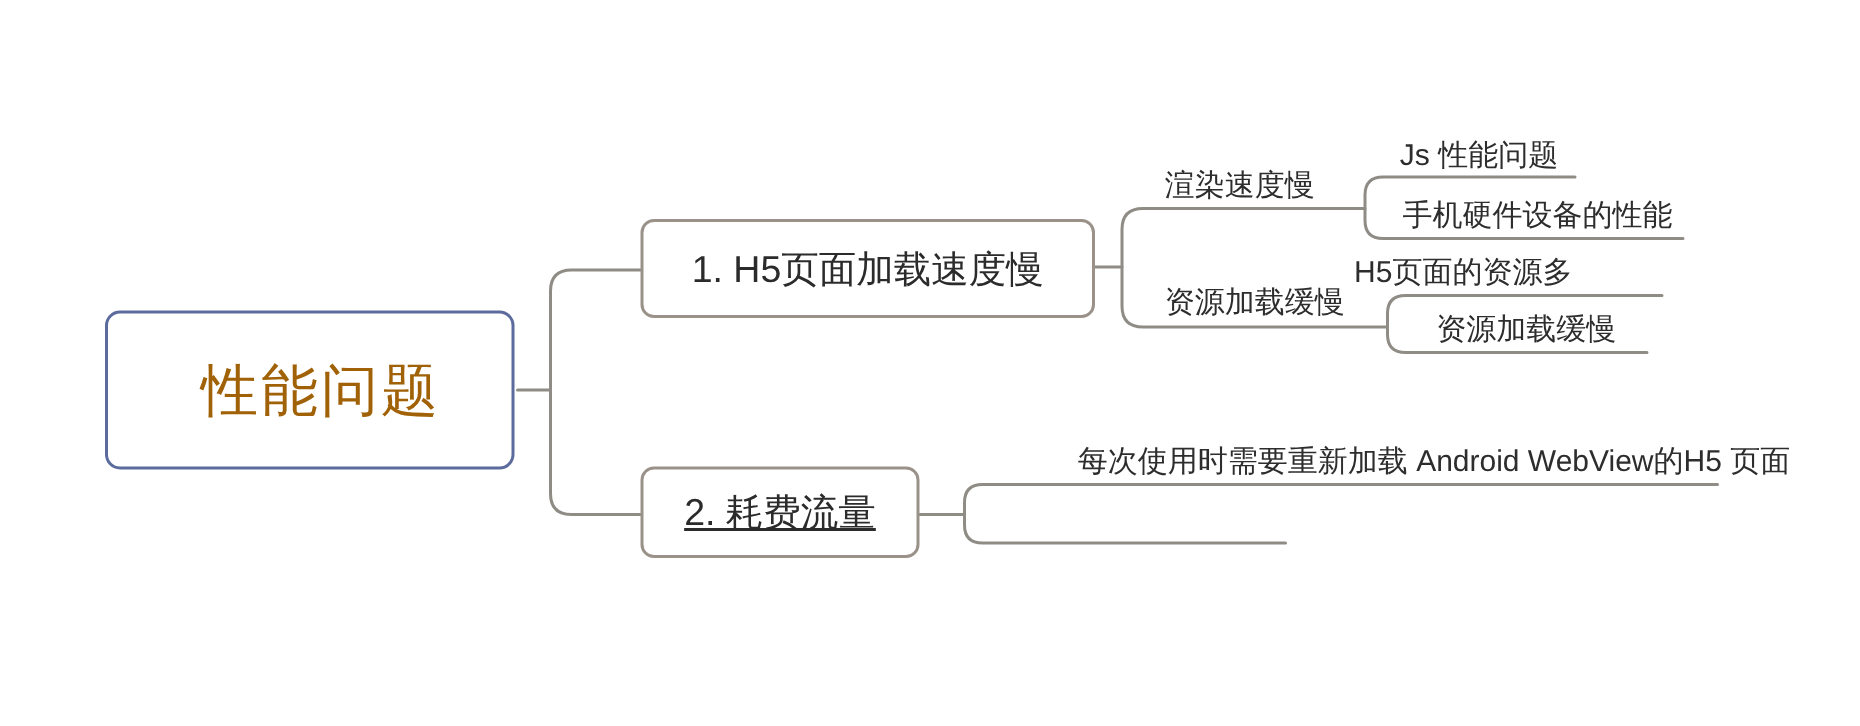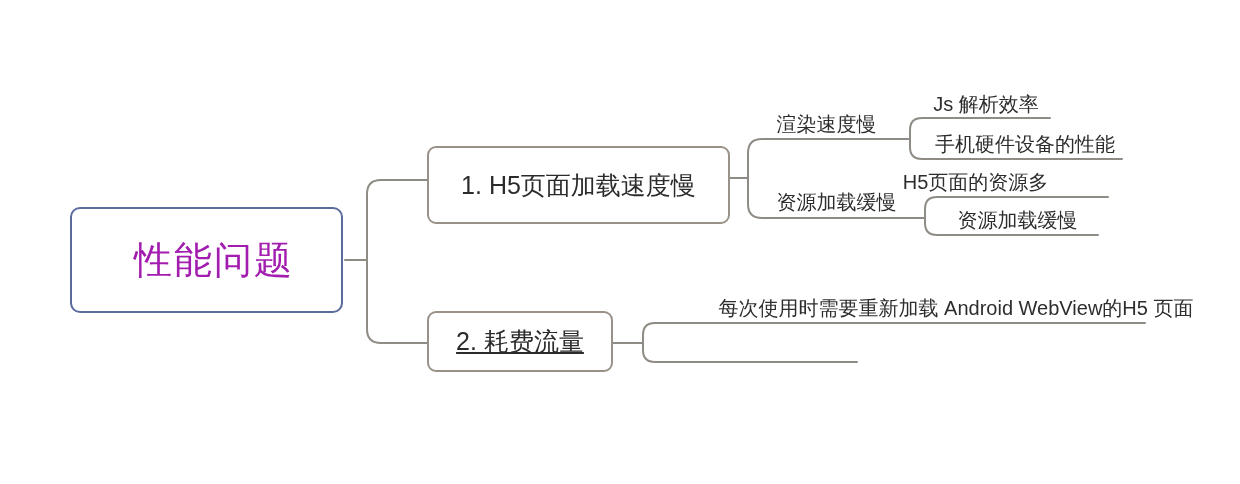--- a/index.html
+++ b/index.html
@@ -32,30 +32,30 @@
     color: #222222;
     cursor: default;
   }
   .root-box {
     left: 70px; top: 207px;
     width: 273px; height: 106px;
     border: 2.5px solid #5b6b9d;
     border-radius: 10px;
     font-size: 38px;
     letter-spacing: 2px;
-    color: #a21caf;
+    color: #a16207;
     padding-left: 15px;
   }
   .branch-box {
     border: 2px solid #9a9289;
     border-radius: 9px;
     font-size: 25px;
     color: #2b2b2b;
   }
-  .branch-1 { left: 427px; top: 146px; width: 303px; height: 78px; }
+  .branch-1 { left: 427px; top: 146px; width: 303px; height: 66px; }
   .branch-2 { left: 427px; top: 311px; width: 186px; height: 61px; text-decoration: underline; }
   .leaf-label {
     position: absolute;
     text-align: center;
     white-space: nowrap;
     font-size: 20px;
     color: #2d2d2d;
     line-height: 26px;
   }
   .lbl-render   { left: 748px; top: 111px; width: 157px; }
@@ -99,21 +99,21 @@
     <span>1. H5页面加载速度慢</span>
   </div>
 
   <div class="node-box branch-box branch-2">
     <span>2. 耗费流量</span>
   </div>
 
   <div class="leaf-label lbl-resource">资源加载缓慢</div>
   <div class="leaf-label lbl-render">渲染速度慢</div>
 
-  <div class="leaf-label lbl-js">Js 解析效率</div>
+  <div class="leaf-label lbl-js">Js 性能问题</div>
   <div class="leaf-label lbl-hw">手机硬件设备的性能</div>
 
   <div class="leaf-label lbl-h5res">H5页面的资源多</div>
   <div class="leaf-label lbl-netnum">资源加载缓慢</div>
 
   <div class="leaf-label lbl-reload">每次使用时需要重新加载 Android WebView的H5 页面</div>
 
 </div>
 
 </body></html>

